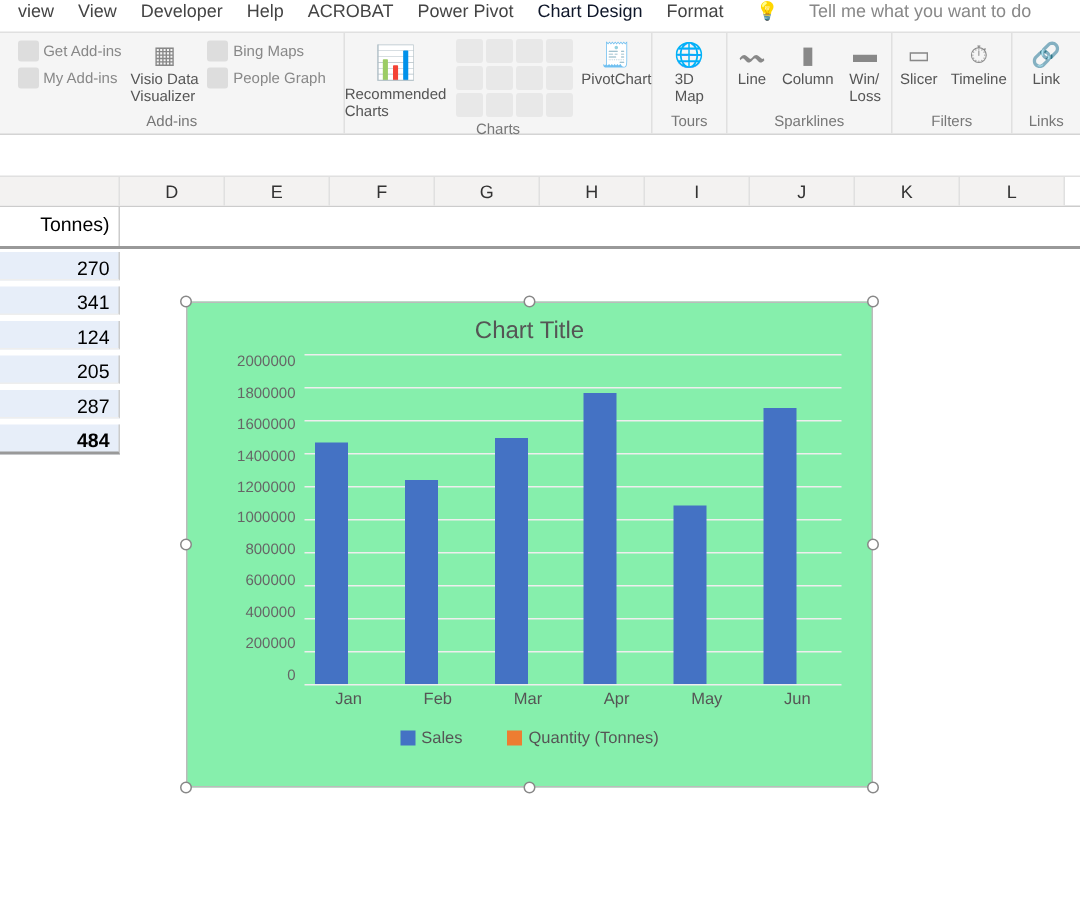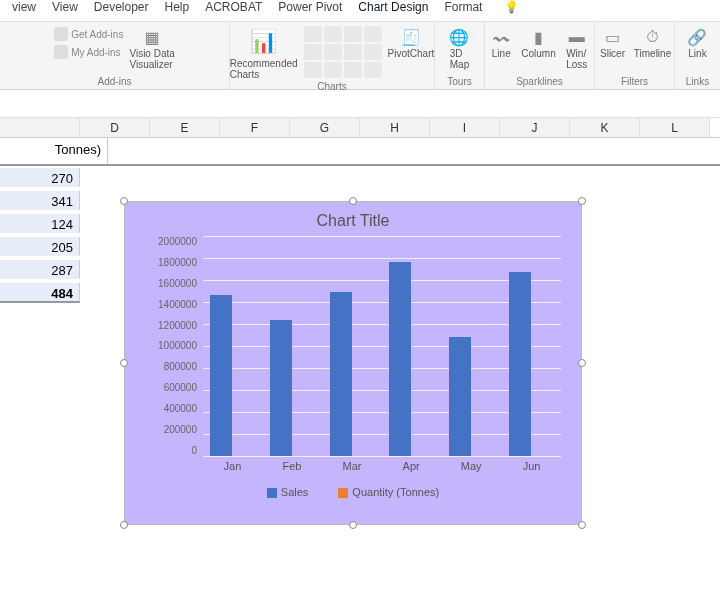--- a/index.html
+++ b/index.html
@@ -25,28 +25,28 @@
 .smallbtn .mic { width:14px; height:14px; background:#ddd; border-radius:2px;}
 .chartgrid { display:grid; grid-template-columns: repeat(4, 18px); grid-template-rows: repeat(3, 16px); gap:2px;}
 .chartgrid .cic { width:18px; height:16px; background:#e8e8e8; border-radius:2px;}
 
 
 .sheet { position: relative; background: #fff; height: 514px; }
 .colhdrs { display:flex; height:20px; border-bottom:1px solid #ccc;}
 .ch { width:70px; border-right:1px solid #e0e0e0; background:#f3f2f1; font-size:12px; color:#333; text-align:center; line-height:20px;}
 .ch.first { width:80px;}
 .datahdr { height:28px; display:flex; border-bottom:2px solid #999;}
-.datahdr .cell { width:80px; text-align:right; font-size:13px; padding:4px 6px 0 0; border-right:1px solid #ccc; background:#fff;margin-left:28px;}
+.datahdr .cell { width:80px; text-align:right; font-size:13px; padding:4px 6px 0 0; border-right:1px solid #ccc; background:#fff;}
 .rows { }
 .row { display:flex; height:23px;align-items:center; }
 .row .cell { width:80px; text-align:right; font-size:13px; padding:3px 6px 0 0; border-right:1px solid #ccc; border-bottom:1px solid #eee; background:#e7eef9;}
 .row.selend .cell { border-bottom:2px solid #999;font-weight:bold;}
 
 
-.chartobj { position:absolute; left:124px; top:83px; width:458px; height:324px; background:#c4b5fd; border:1px solid #bbb;}
+.chartobj { position:absolute; left:124px; top:83px; width:458px; height:324px; background:#86efac; border:1px solid #bbb;}
 .handle { position:absolute; width:8px; height:8px; background:#fff; border:1px solid #888; border-radius:50%;}
 .h-nw{top:-5px;left:-5px;} .h-n{top:-5px;left:50%;margin-left:-4px;} .h-ne{top:-5px;right:-5px;}
 .h-w{top:50%;left:-5px;margin-top:-4px;} .h-e{top:50%;right:-5px;margin-top:-4px;}
 .h-sw{bottom:-5px;left:-5px;} .h-s{bottom:-5px;left:50%;margin-left:-4px;} .h-se{bottom:-5px;right:-5px;}
 .charttitle { text-align:center; font-size:16px; color:#555; padding:10px 0 6px 0;}
 .plot { position:relative; height:220px; margin:0 20px 0 78px;}
 .ylabels { position:absolute; left:-58px; top:0; height:100%; display:flex; flex-direction:column; justify-content:space-between; font-size:10px; color:#666; text-align:right; width:52px;}
 .grid { position:absolute; inset:0;}
 .gl { position:absolute; left:0; right:0; border-top:1px solid #eee;}
 .bars { position:absolute; inset:0; display:flex; justify-content:space-around; align-items:flex-end;}
@@ -64,40 +64,51 @@
 <div class="menubar">
   <span>view</span>
   <span>View</span>
   <span>Developer</span>
   <span>Help</span>
   <span>ACROBAT</span>
   <span>Power Pivot</span>
   <span class="active">Chart Design</span>
   <span>Format</span>
   <span class="bulb">💡</span>
+  <span class="tellme">Tell me what you want to do</span>
 </div>
 
 <div class="ribbon">
   <div class="group" style="width:230px;">
     <div class="body">
       <div class="smallrow">
         <div class="smallbtn">
             <div class="mic"></div>
             <span>Get Add-ins</span>
           </div>
         <div class="smallbtn">
             <div class="mic"></div>
             <span>My Add-ins</span>
           </div>
       </div>
       <div class="btn">
           <div class="ic">▦</div>
           <span style="white-space:pre-line">Visio Data
 Visualizer</span>
         </div>
+      <div class="smallrow">
+        <div class="smallbtn">
+            <div class="mic"></div>
+            <span>Bing Maps</span>
+          </div>
+        <div class="smallbtn">
+            <div class="mic"></div>
+            <span>People Graph</span>
+          </div>
+      </div>
     </div>
     <div class="glabel">Add-ins</div>
   </div>
 
   <div class="group" style="width:205px;">
     <div class="body">
       <div class="btn big">
           <div class="ic">📊</div>
           <span style="white-space:pre-line">Recommended
 Charts</span>

